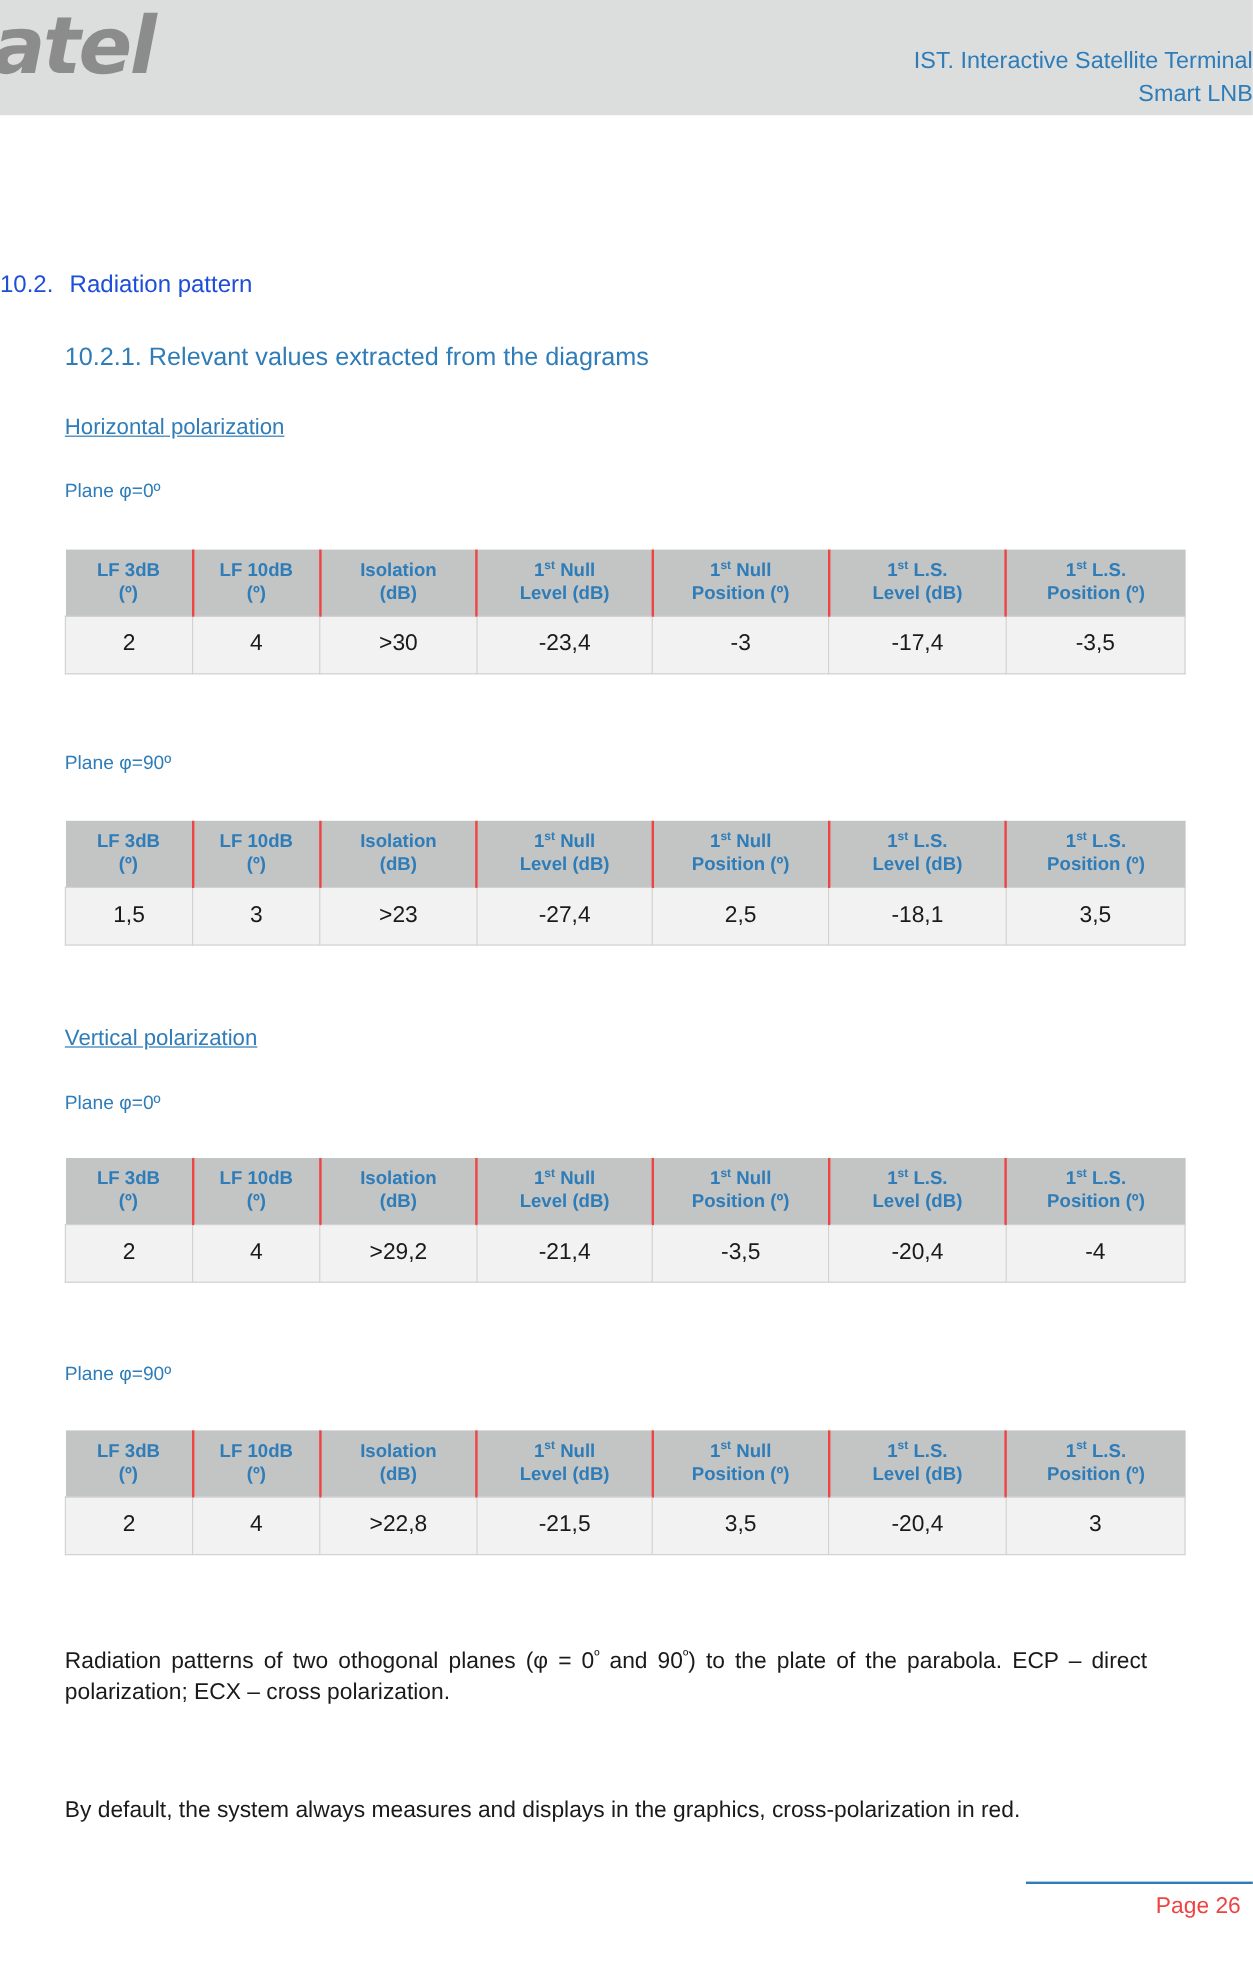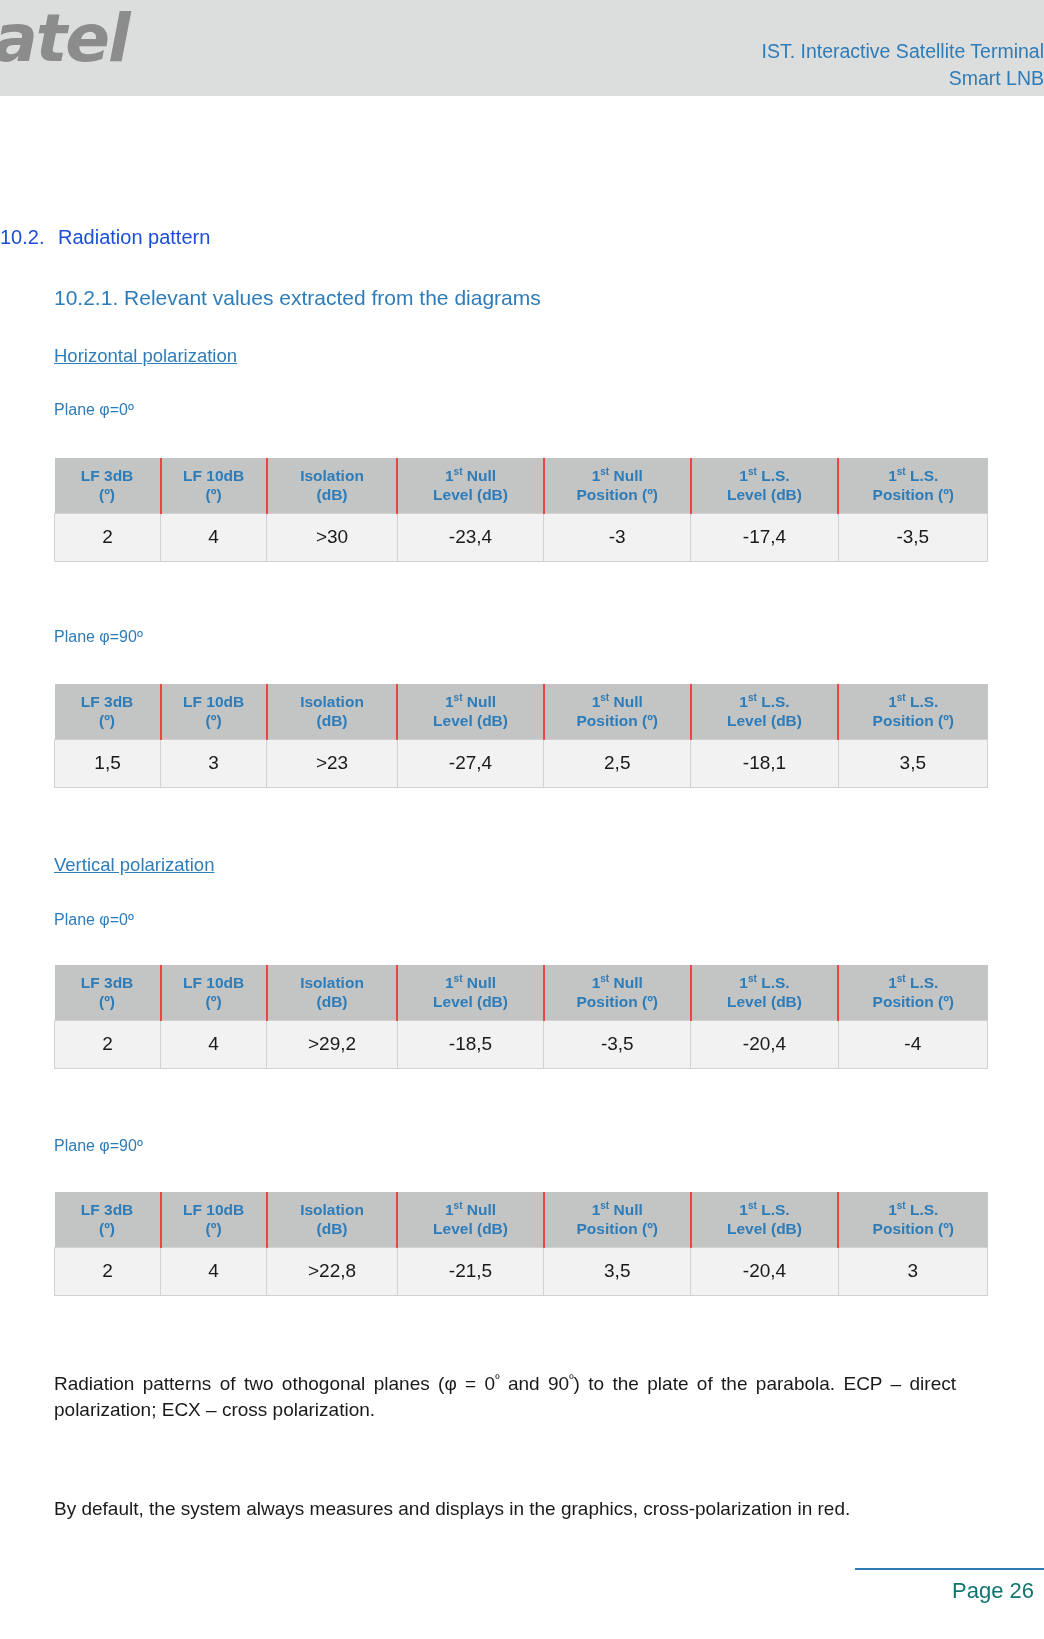--- a/index.html
+++ b/index.html
@@ -167,22 +167,22 @@
     left: 855px;
     top: 0px;
     width: 189px;
     height: 2px;
     background: #2e7cb8;
   }
   .page-num {
     position: absolute;
     right: 10px;
     top: 10px;
-    font-size: 22px;
-    color: #0f766e;
+    font-size: 19px;
+    color: #ef4444;
     white-space: nowrap;
   }
 </style>
 </head>
 <body>
 
 <div class="page-header">
   <div class="logo">gatel</div>
   <div class="header-titles">
     <div>IST. Interactive Satellite Terminal</div>
@@ -293,21 +293,21 @@
         <th><span>1</span><sup>st</sup><span> Null</span><br><span>Position (º)</span></th>
         <th><span>1</span><sup>st</sup><span> L.S.</span><br><span>Level  (dB)</span></th>
         <th><span>1</span><sup>st</sup><span> L.S.</span><br><span>Position (º)</span></th>
       </tr>
     </thead>
     <tbody>
       <tr>
         <td>2</td>
         <td>4</td>
         <td>&gt;29,2</td>
-        <td>-18,5</td>
+        <td>-21,4</td>
         <td>-3,5</td>
         <td>-20,4</td>
         <td>-4</td>
       </tr>
     </tbody>
   </table>
 
   <div class="plane-label" style="top:1041px;">Plane φ=90º</div>
 
   <table class="vals" style="top:1096px;">

